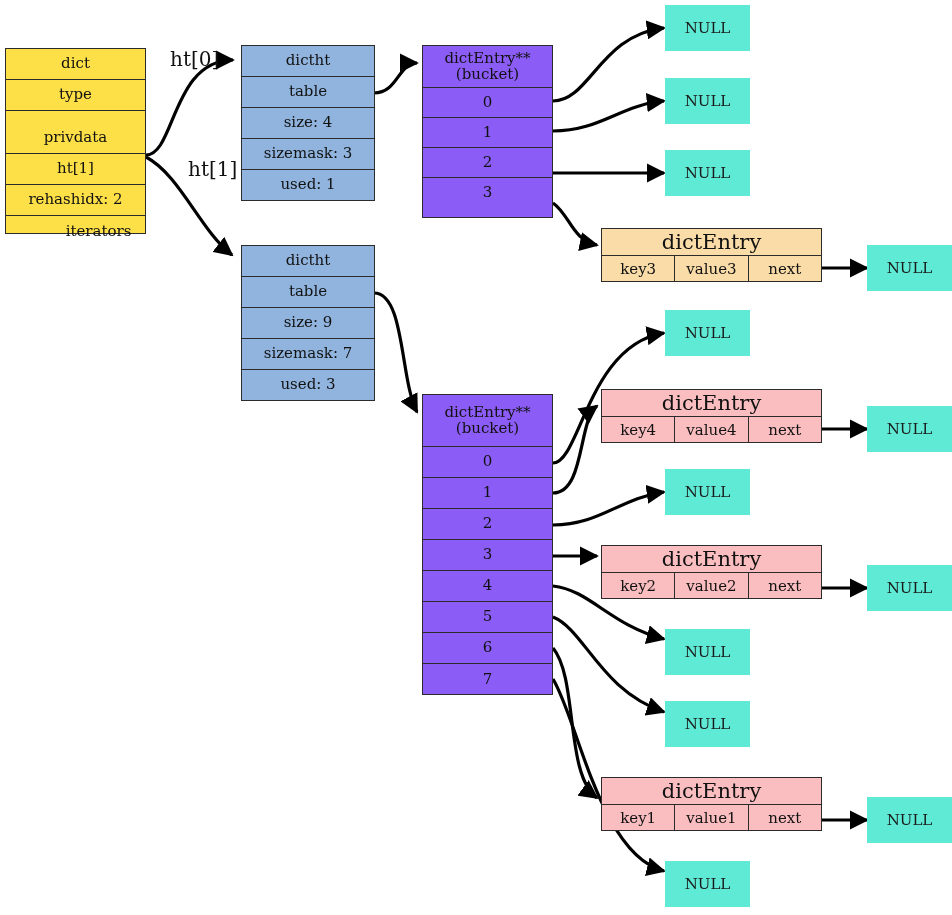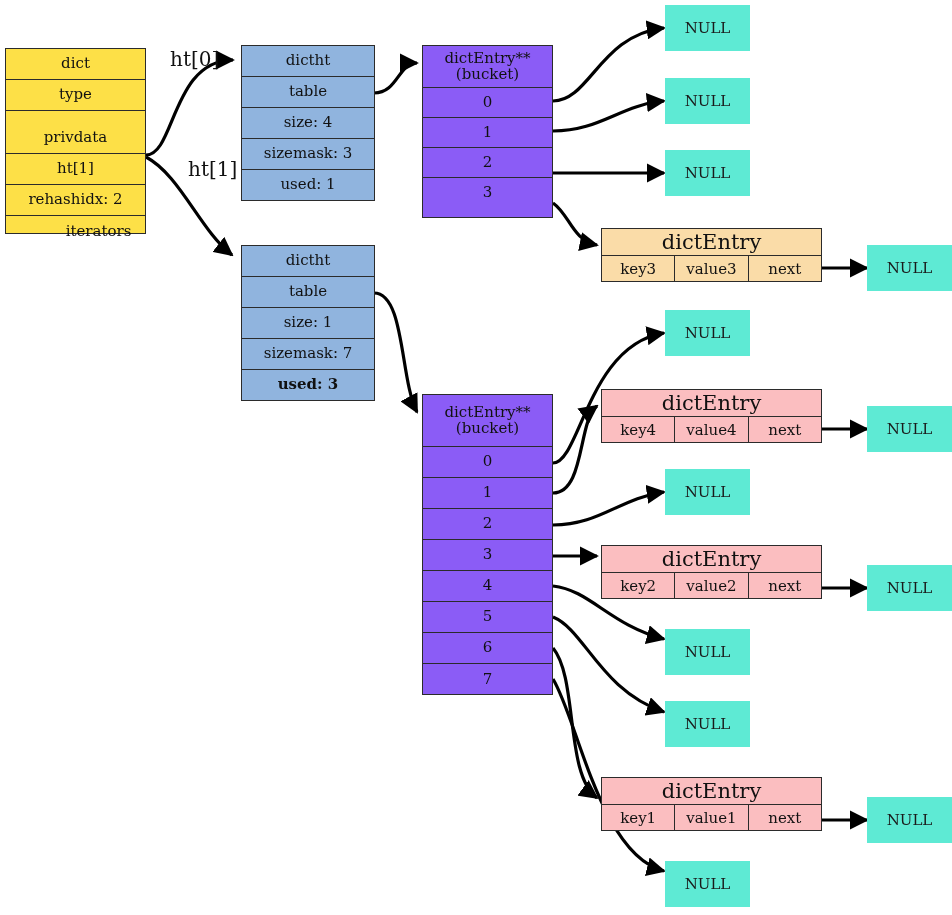--- a/index.html
+++ b/index.html
@@ -100,23 +100,23 @@
     <div class="cell" style="height:31px;">dictht</div>
     <div class="cell" style="height:31px;">table</div>
     <div class="cell" style="height:31px;">size: 4</div>
     <div class="cell" style="height:31px;">sizemask: 3</div>
     <div class="cell" style="height:30px;">used: 1</div>
   </div>
 
   <div class="node blue" style="left:241px;top:245px;width:134px;height:156px;">
     <div class="cell" style="height:31px;">dictht</div>
     <div class="cell" style="height:31px;">table</div>
-    <div class="cell" style="height:31px;">size: 1</div>
+    <div class="cell" style="height:31px;">size: 9</div>
     <div class="cell" style="height:31px;">sizemask: 7</div>
-    <div class="cell" style="height:30px;font-weight:bold;">used: 3</div>
+    <div class="cell" style="height:30px;">used: 3</div>
   </div>
 
   <div class="node bucket" style="left:422px;top:45px;width:131px;height:173px;">
     <div class="cell" style="height:42px;flex-direction:column;">
       <span>dictEntry**</span>
       <span>(bucket)</span>
     </div>
     <div class="cell" style="height:30px;">0</div>
     <div class="cell" style="height:30px;">1</div>
     <div class="cell" style="height:30px;">2</div>

